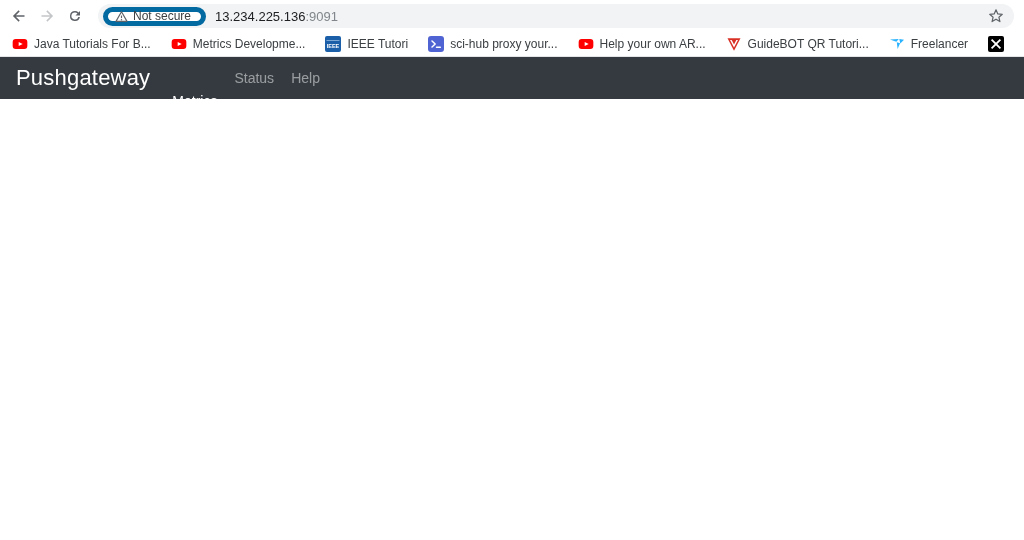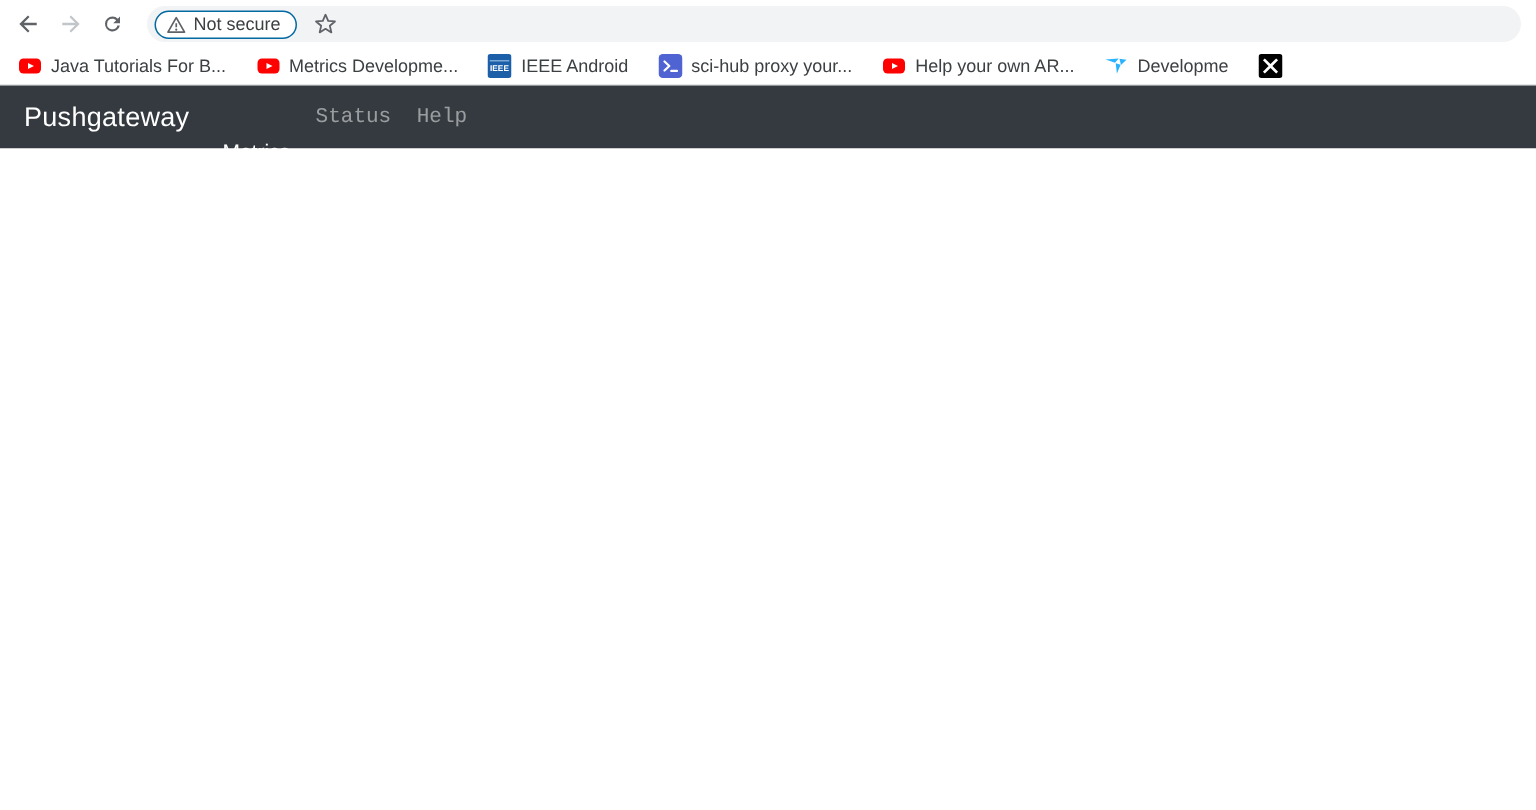--- a/index.html
+++ b/index.html
@@ -22,21 +22,21 @@
     border-radius:50%; cursor:pointer;
   }
   .addressbar {
     flex:1; height:24px; margin-left:8px;
     background:#f1f3f4; border-radius:13px;
     display:flex; align-items:center;
     padding:0 8px 0 5px; gap:9px; min-width:0;
   }
   .security-chip {
     display:flex; align-items:center; gap:5px;
-    background:#ffffff; border:1px solid #0369a1;
+    background:#ffffff; border:5px solid #0369a1;
     border-radius:11px; height:19px; padding:0 10px 0 7px;
     font-size:12px; color:#3c4043; white-space:nowrap; cursor:pointer;
   }
   .url { font-size:13px; color:#202124; flex:1; white-space:nowrap; overflow:hidden; }
   .url .port { color:#80868b; }
   .star-btn { width:20px; height:20px; display:flex; align-items:center; justify-content:center; cursor:pointer; }
 
   .bookmarks-bar {
     height:25px; background:#ffffff;
     border-bottom:1px solid #e4e5e6;
@@ -49,26 +49,26 @@
   }
   .bookmark .ico { width:16px; height:16px; flex:0 0 auto; display:flex; }
 
   
   .navbar {
     height:42px; background:#343a40;
     display:flex; align-items:center;
     padding:0 16px;
   }
   .brand {
-    color:#ffffff; font-size:18px; margin-right:22px; cursor:pointer;
+    color:#ffffff; font-size:22px; margin-right:22px; cursor:pointer;
     letter-spacing:.2px;
   }
   .nav-link { font-size:14px; margin-right:17px; cursor:pointer; }
   .nav-link.active { color:#ffffff;margin-top:45px; }
-  .nav-link.muted  { color:rgba(255,255,255,0.5);font-family:Liberation Mono, monospace; }
+  .nav-link.muted  { color:rgba(255,255,255,0.5); }
 
   .content { height:440px; background:#ffffff; }
 
   svg { display:block; }
 </style>
 </head>
 <body>
 
 <div class="toolbar">
   <div class="nav-btn">
@@ -89,20 +89,21 @@
 
   <div class="addressbar">
     <div class="security-chip">
       <svg width="13" height="13" viewBox="0 0 16 16">
         <path d="M8 2.2 14.8 14H1.2z" fill="none" stroke="#5f6368" stroke-width="1.4" stroke-linejoin="round"></path>
         <line x1="8" y1="6.8" x2="8" y2="10" stroke="#5f6368" stroke-width="1.4"></line>
         <circle cx="8" cy="12" r="0.9" fill="#5f6368"></circle>
       </svg>
       <span>Not secure</span>
     </div>
+    <div class="url"><span>13.234.225.136</span><span class="port">:9091</span></div>
     <div class="star-btn">
       <svg width="16" height="16" viewBox="0 0 16 16">
         <polygon points="8,1.8 9.8,5.9 14.3,6.3 10.9,9.2 11.9,13.6 8,11.2 4.1,13.6 5.1,9.2 1.7,6.3 6.2,5.9" fill="none" stroke="#5f6368" stroke-width="1.2" stroke-linejoin="round"></polygon>
       </svg>
     </div>
   </div>
 </div>
 
 <div class="bookmarks-bar">
 
@@ -127,21 +128,21 @@
   </div>
 
   <div class="bookmark">
     <span class="ico">
       <svg width="16" height="16" viewBox="0 0 16 16">
           <rect width="16" height="16" rx="2" fill="#1b5fa8"></rect>
           <rect x="1.5" y="4" width="13" height="1" fill="#7aa7d4"></rect>
           <text x="8" y="11.5" font-size="5.5" font-weight="bold" fill="#ffffff" text-anchor="middle" font-family="Liberation Sans, sans-serif">IEEE</text>
         </svg>
     </span>
-    <span>IEEE Android</span>
+    <span>IEEE Tutori</span>
   </div>
 
   <div class="bookmark">
     <span class="ico">
       <svg width="16" height="16" viewBox="0 0 16 16">
           <rect width="16" height="16" rx="3" fill="#4f63d2"></rect>
           <path d="M4 5l3.2 3L4 11" fill="none" stroke="#fff" stroke-width="1.5" stroke-linecap="round" stroke-linejoin="round"></path>
           <line x1="8.5" y1="11.3" x2="12.3" y2="11.3" stroke="#fff" stroke-width="1.5" stroke-linecap="round"></line>
         </svg>
     </span>
@@ -151,30 +152,40 @@
   <div class="bookmark">
     <span class="ico">
       <svg width="16" height="16" viewBox="0 0 24 24">
           <rect x="1" y="4.5" width="22" height="15" rx="4.5" fill="#ff0000"></rect>
           <path d="M10 9l6 3-6 3z" fill="#fff"></path>
         </svg>
     </span>
     <span>Help your own AR...</span>
   </div>
 
+  <div class="bookmark">
+    <span class="ico">
+      <svg width="16" height="16" viewBox="0 0 16 16">
+          <path d="M1.5 2.3h13L8 14.8z" fill="#d93025"></path>
+          <path d="M4 4.1h8L8 11.4z" fill="#ffffff"></path>
+          <path d="M5.7 4.1h4.6L8 8.6z" fill="#d93025"></path>
+        </svg>
+    </span>
+    <span>GuideBOT QR Tutori...</span>
+  </div>
 
   <div class="bookmark">
     <span class="ico">
       <svg width="16" height="16" viewBox="0 0 16 16">
           <path d="M1 3.6l6.3 2.2L9.8 3z" fill="#29b2fe"></path>
           <path d="M10.3 3.1 15 3.8l-3.7 3.6z" fill="#29b2fe"></path>
           <path d="M7.8 6.2l3.3 1L8.6 13z" fill="#29b2fe"></path>
         </svg>
     </span>
-    <span>Developme</span>
+    <span>Freelancer</span>
   </div>
 
   <div class="bookmark">
     <span class="ico">
       <svg width="16" height="16" viewBox="0 0 16 16">
           <rect width="16" height="16" rx="2" fill="#000000"></rect>
           <path d="M3.6 3.6 12.4 12.4 M12.4 3.6 3.6 12.4" stroke="#ffffff" stroke-width="1.8"></path>
         </svg>
     </span>
 

